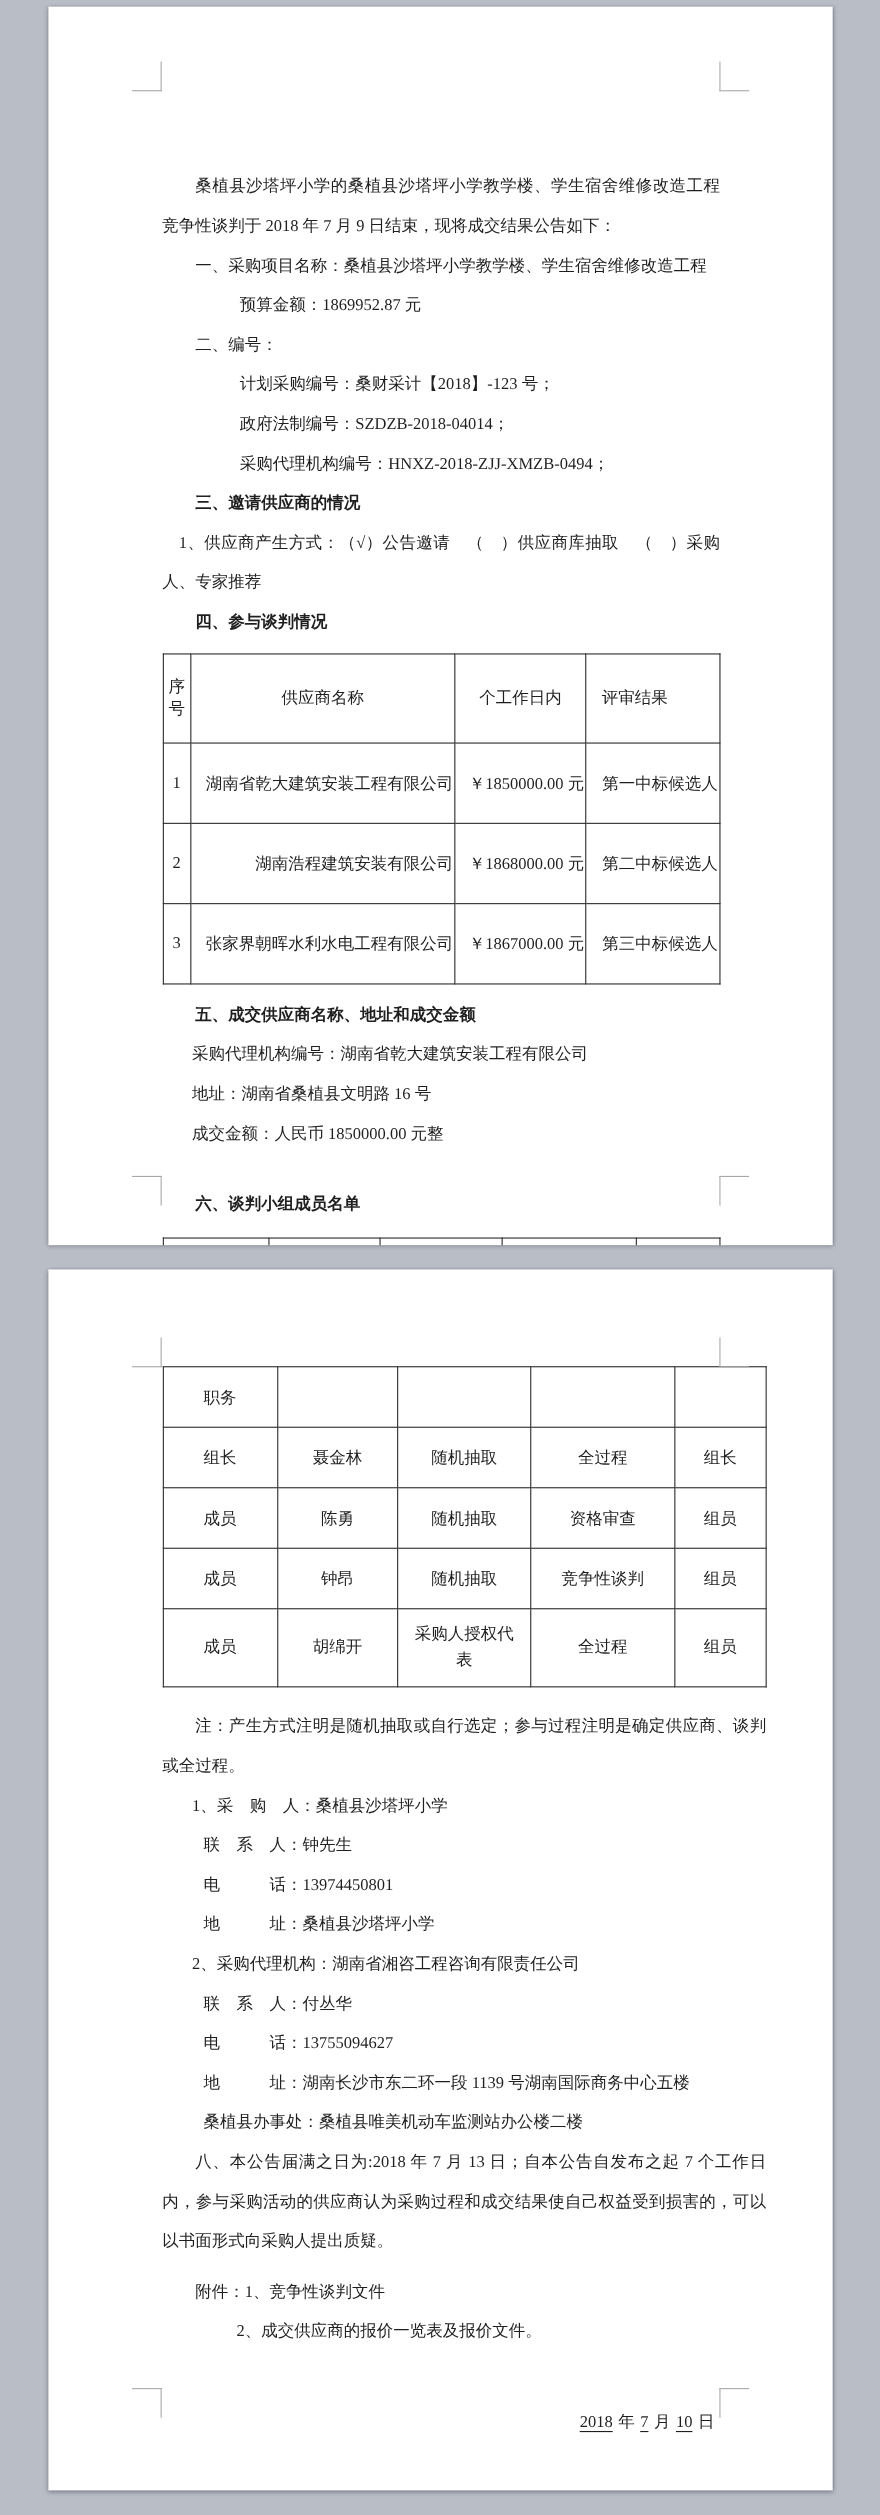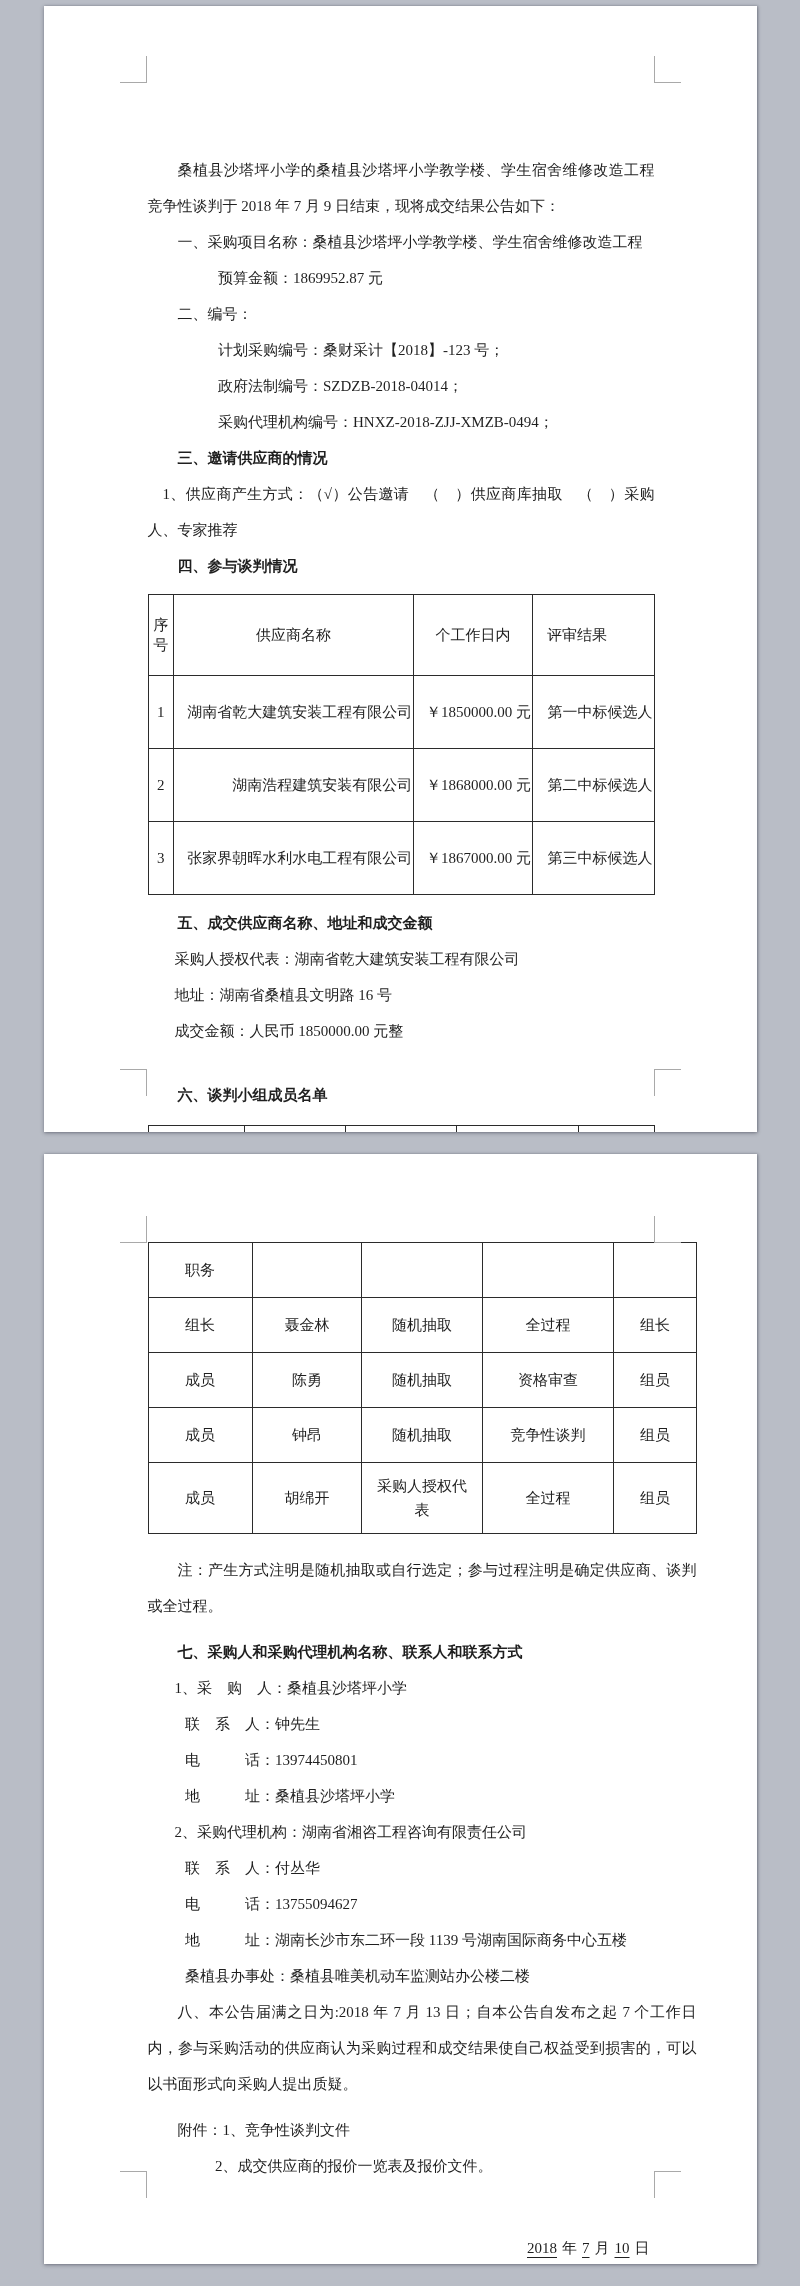--- a/index.html
+++ b/index.html
@@ -133,21 +133,21 @@
       <tr>
         <td class="c-seq">3</td>
         <td class="c-left">张家界朝晖水利水电工程有限公司</td>
         <td class="c-left">￥1867000.00 元</td>
         <td class="c-left">第三中标候选人</td>
       </tr>
     </tbody>
       </table>
 
     <p class="ind2 sec-bold gap-top-10">五、成交供应商名称、地址和成交金额</p>
-    <p class="ind18">采购人授权代表：湖南省乾大建筑安装工程有限公司</p>
+    <p class="ind18">采购代理机构编号：湖南省乾大建筑安装工程有限公司</p>
     <p class="ind18">地址：湖南省桑植县文明路 16 号</p>
     <p class="ind18">成交金额：人民币 1850000.00 元整</p>
     <p class="ind2 sec-bold gap-top-28">六、谈判小组成员名单</p>
 
     <table class="t-panel t-panel-p1">
       <colgroup>
         <col style="width:19%">
           <col style="width:20%">
           <col style="width:22%">
           <col style="width:24%">
@@ -212,21 +212,20 @@
         <td>成员</td>
         <td>胡绵开</td>
         <td>采购人授权代表</td>
         <td>全过程</td>
         <td>组员</td>
       </tr>
     </tbody>
       </table>
 
     <p class="ind2 note-para">注：产生方式注明是随机抽取或自行选定；参与过程注明是确定供应商、谈判或全过程。</p>
-    <p class="ind2 sec-bold gap-top-10">七、采购人和采购代理机构名称、联系人和联系方式</p>
 
     <p class="ind18">1、采　购　人：桑植县沙塔坪小学</p>
     <p class="ind25">联　系　人：钟先生</p>
     <p class="ind25">电　　　话：13974450801</p>
     <p class="ind25">地　　　址：桑植县沙塔坪小学</p>
 
     <p class="ind18">2、采购代理机构：湖南省湘咨工程咨询有限责任公司</p>
     <p class="ind25">联　系　人：付丛华</p>
     <p class="ind25">电　　　话：13755094627</p>
     <p class="ind25">地　　　址：湖南长沙市东二环一段 1139 号湖南国际商务中心五楼</p>

